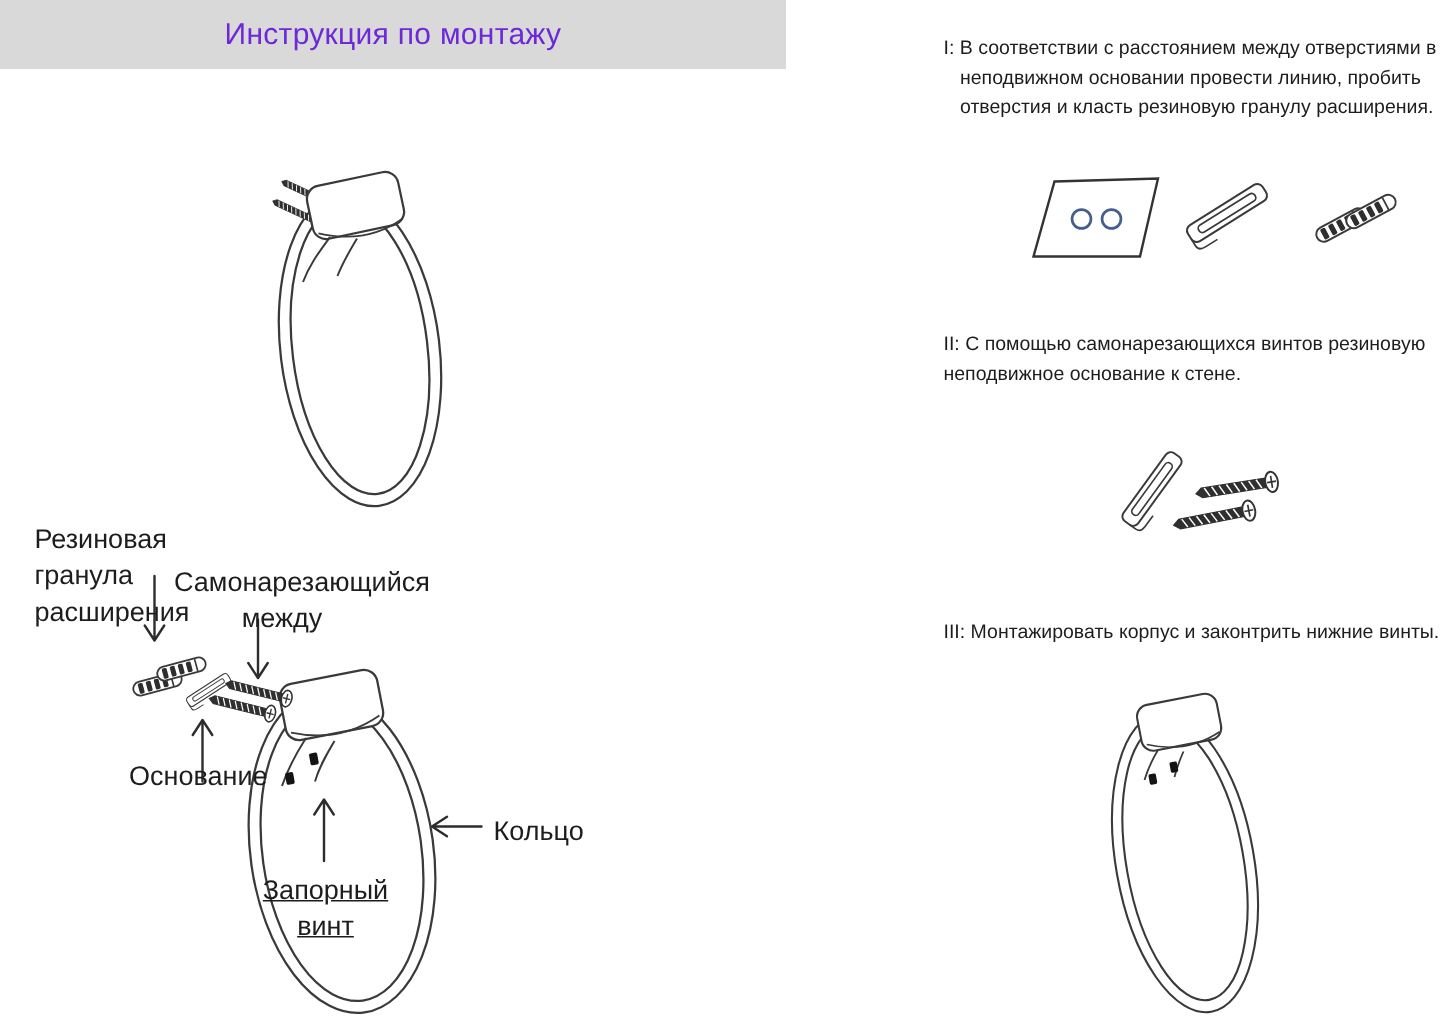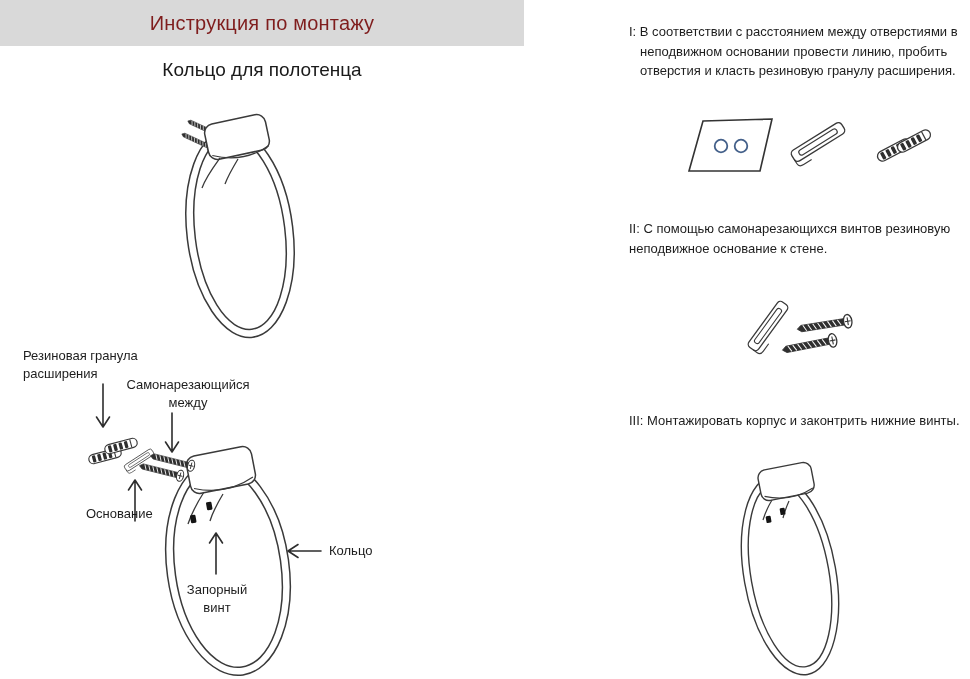--- a/index.html
+++ b/index.html
@@ -4,37 +4,37 @@
 <style>
   html,body{margin:0;padding:0;background:#fff;}
   .page{
     position:relative;width:970px;height:679px;background:#ffffff;overflow:hidden;
     font-family:"Liberation Sans","DejaVu Sans",sans-serif;color:#1d1d1d;
   }
   .titlebar{
     position:absolute;left:0;top:0;width:524px;height:46px;background:#d9d9d9;
     display:flex;align-items:center;justify-content:center;
   }
-  .titlebar h1{margin:0;font-size:20px;font-weight:400;color:#7f1d1d;letter-spacing:.2px;}
+  .titlebar h1{margin:0;font-size:20px;font-weight:400;color:#6d28d9;letter-spacing:.2px;}
   .subtitle{
     position:absolute;left:0;top:59px;width:524px;text-align:center;
     font-size:19px;color:#1a1a1a;
   }
   .fig{position:absolute;}
-  .label{position:absolute;font-size:13px;line-height:1.35;color:#1d1d1d;}
+  .label{position:absolute;font-size:18px;line-height:1.35;color:#1d1d1d;}
   .label.center{text-align:center;}
   .step{position:absolute;margin:0;font-size:13px;line-height:1.5;color:#1d1d1d;}
   .step-1{left:629px;top:22px;width:342px;padding-left:11px;text-indent:-11px;}
   .step-2{left:629px;top:219px;width:342px;}
   .step-3{left:629px;top:411px;width:345px;white-space:nowrap;}
   .lbl-rubber{left:23px;top:347px;width:134px;}
   .lbl-screw{left:116px;top:376px;width:144px;}
   .lbl-base{left:86px;top:505px;}
   .lbl-body{left:329px;top:542px;}
-  .lbl-lock{left:174px;top:581px;width:86px;}
+  .lbl-lock{left:174px;top:581px;width:86px;text-decoration:underline;}
 </style>
 </head>
 <body>
 
 <div class="page">
 
   <svg width="0" height="0" style="position:absolute" aria-hidden="true">
     <defs>
       <g id="anchor">
         <rect x="-18" y="-5" width="36" height="10" rx="5" fill="#fff" stroke="#3a3a3a" stroke-width="1.3"></rect>
@@ -64,21 +64,20 @@
         <rect x="-28" y="-6" width="56" height="12" rx="4" fill="#fff" stroke="#3a3a3a" stroke-width="1.3"></rect>
         <rect x="-21" y="-2.6" width="42" height="5.2" rx="2.4" fill="#fff" stroke="#3a3a3a" stroke-width="1.1"></rect>
         <path d="M-28,2 v5 q0,4 5,4 h9" fill="none" stroke="#3a3a3a" stroke-width="1.1"></path>
       </g>
     </defs>
   </svg>
 
   <header class="titlebar">
     <h1>Инструкция по монтажу</h1>
   </header>
-  <div class="subtitle">Кольцо для полотенца</div>
 
   <svg class="fig" style="left:150px;top:95px" width="205" height="255" viewBox="150 95 205 255">
     <g transform="rotate(-7 240 233)" stroke="#3a3a3a" stroke-width="1.5">
       <ellipse cx="240" cy="233" rx="53" ry="105" fill="#ffffff"></ellipse>
       <ellipse cx="240" cy="233" rx="45" ry="97" fill="#ffffff"></ellipse>
     </g>
     <use href="#screw" transform="translate(203,128) rotate(25) scale(0.62)"></use>
     <use href="#screw" transform="translate(197,141) rotate(25) scale(0.62)"></use>
     <g transform="rotate(-12 237 137)">
       <rect x="206" y="119" width="62" height="36" rx="9" fill="#ffffff" stroke="#3a3a3a" stroke-width="1.5"></rect>

